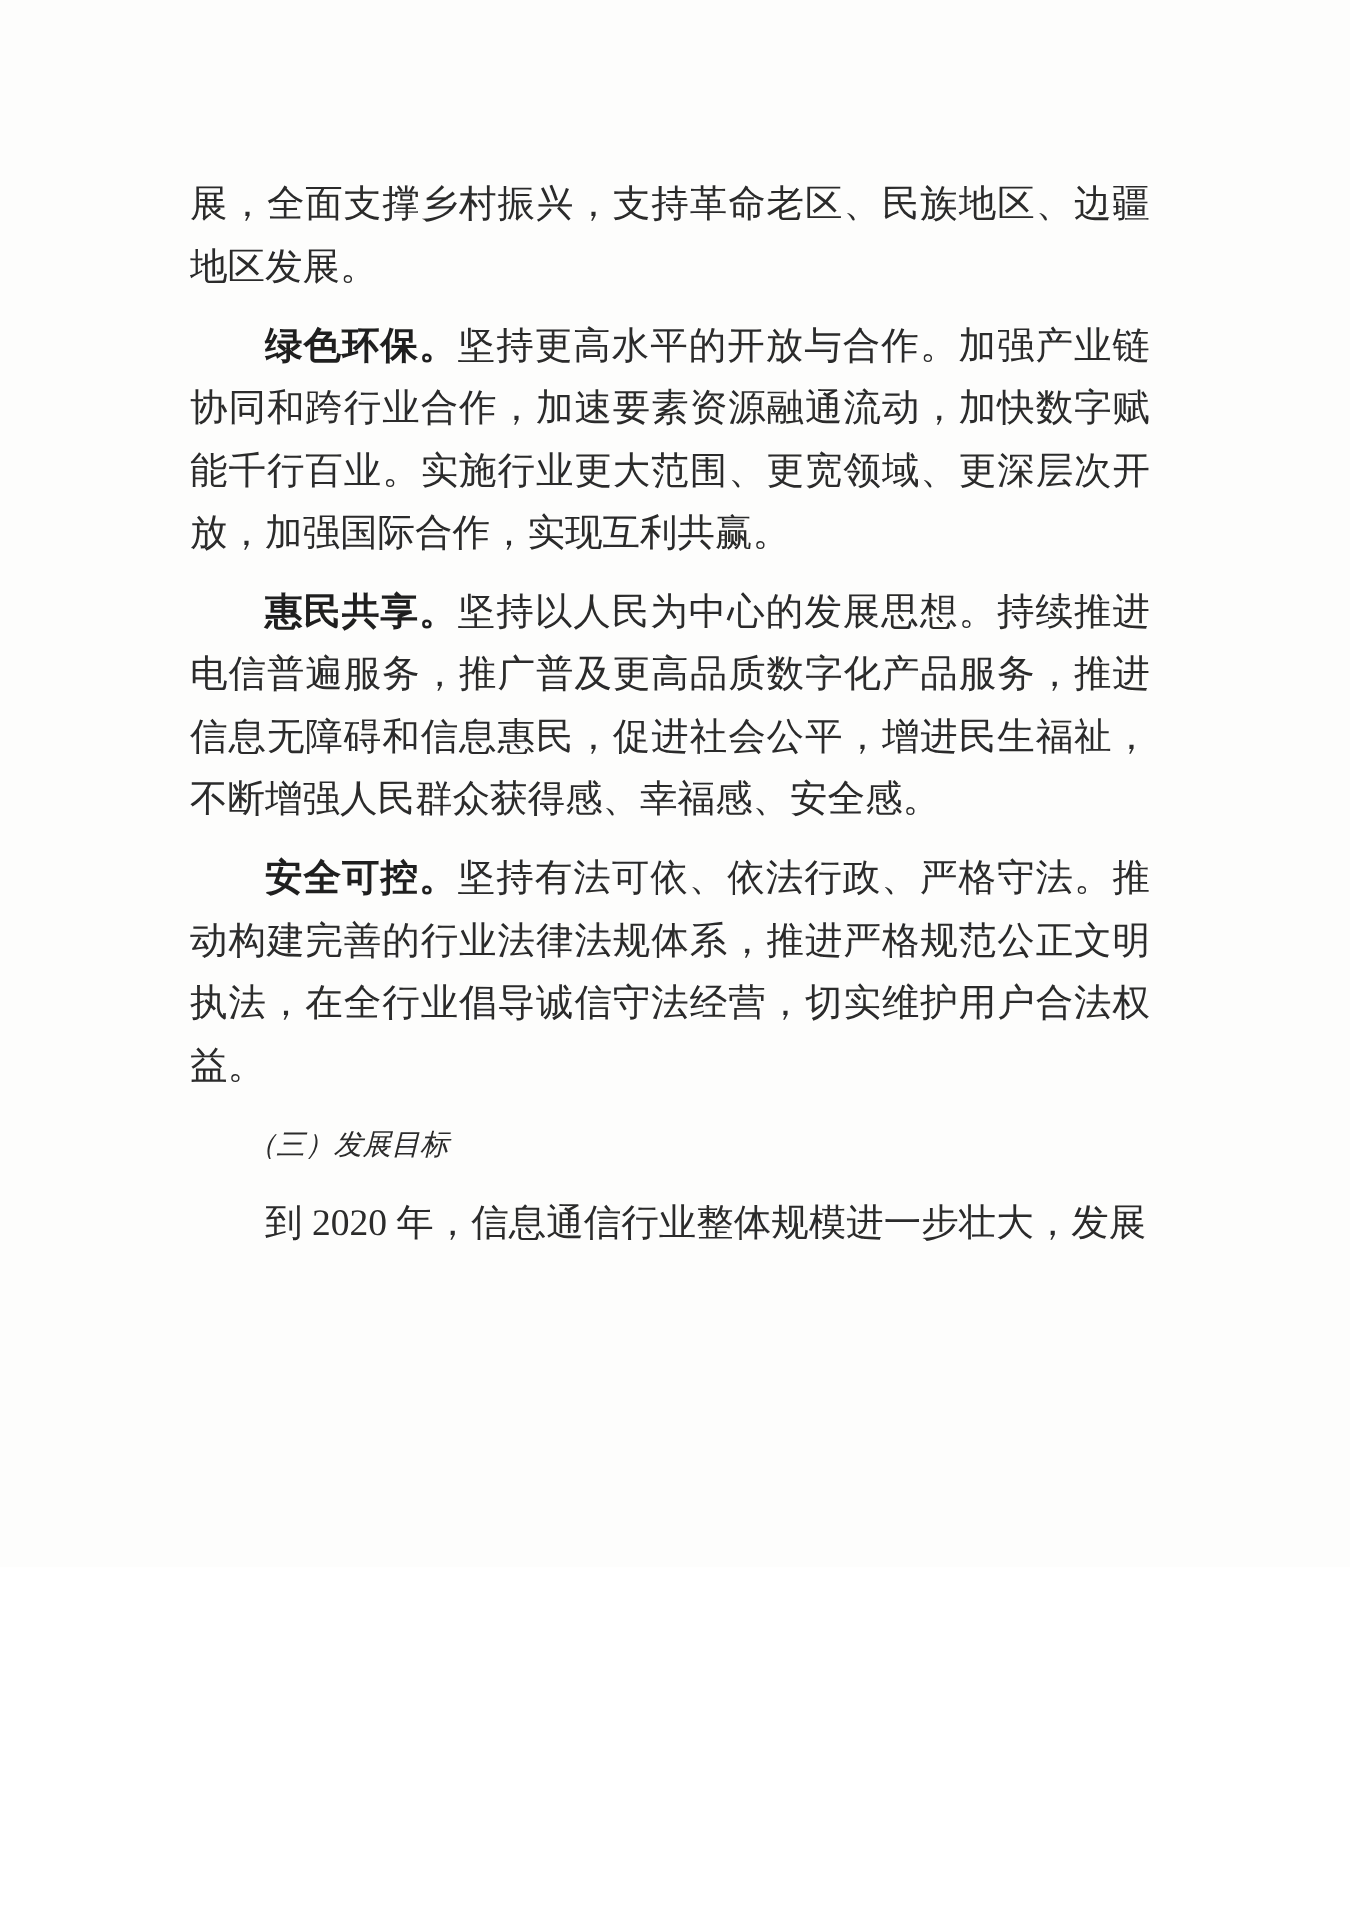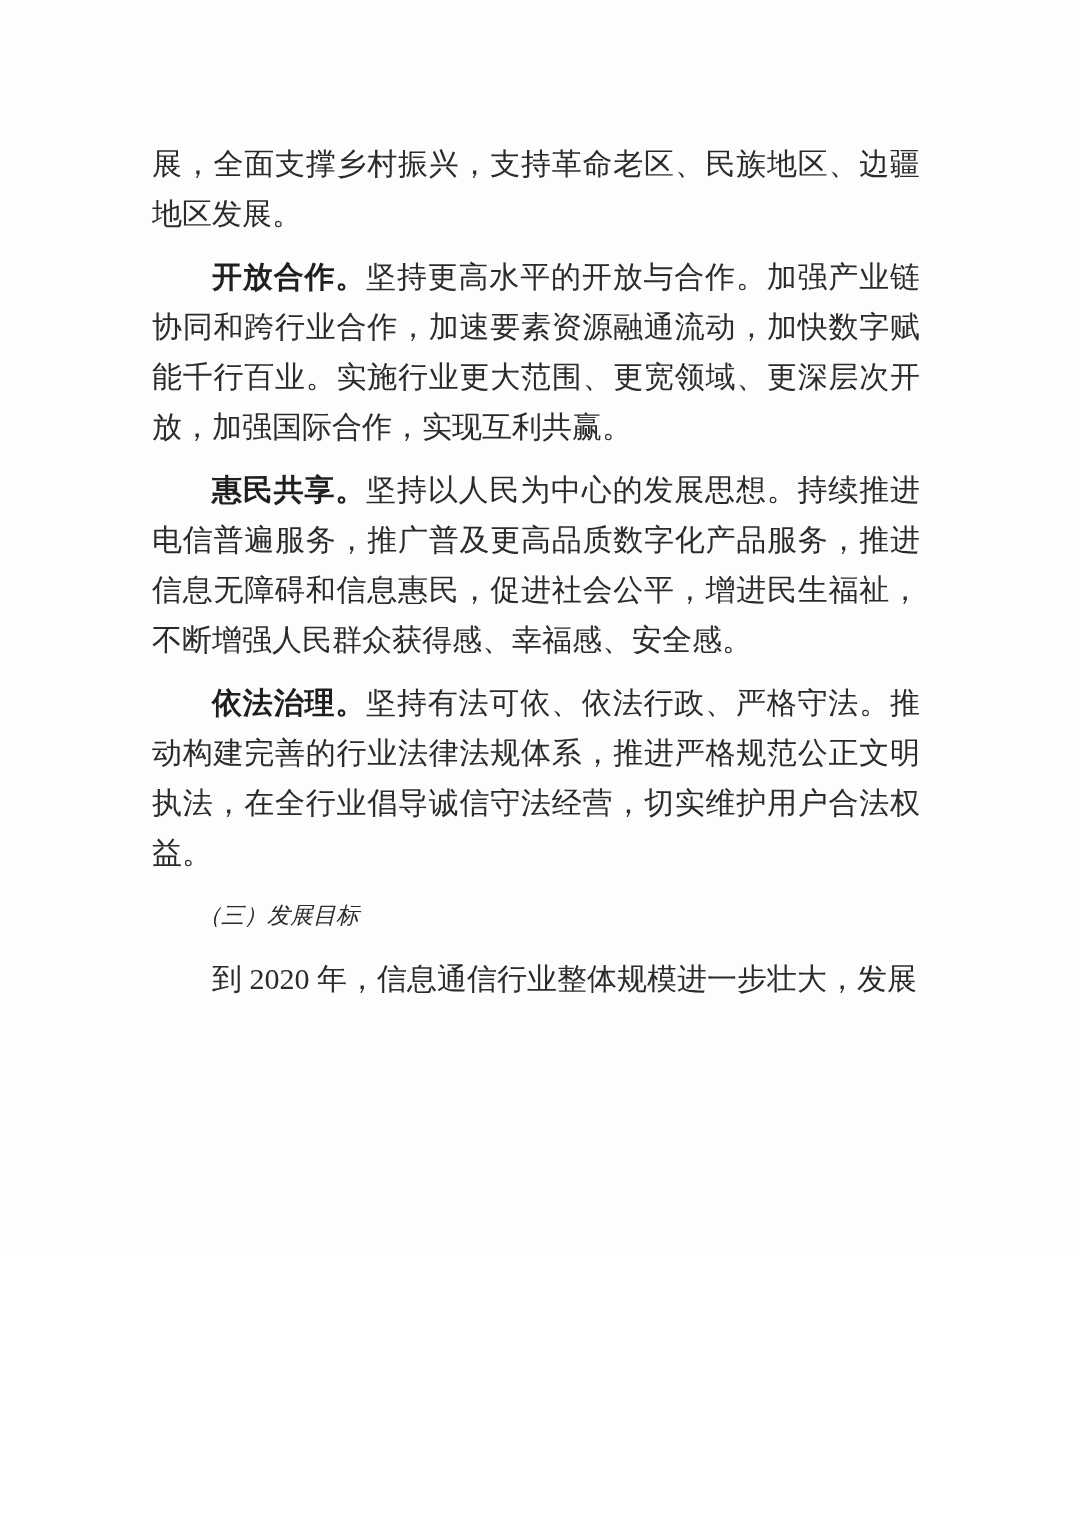--- a/index.html
+++ b/index.html
@@ -64,25 +64,25 @@
 </style>
 </head>
 <body>
 
 <div class="page">
   <div class="text-block">
 
     <p class="para continuation"><span>展，全面支撑乡村振兴，支持革命老区、民族地区、边疆地区发展。</span></p>
 
 
-    <p class="para"><span class="lead">开放合作。</span><span>坚持更高水平的开放与合作。加强产业链协同和跨行业合作，加速要素资源融通流动，加快数字赋能千行百业。实施行业更大范围、更宽领域、更深层次开放，加强国际合作，实现互利共赢。</span></p>
+    <p class="para"><span class="lead">绿色环保。</span><span>坚持更高水平的开放与合作。加强产业链协同和跨行业合作，加速要素资源融通流动，加快数字赋能千行百业。实施行业更大范围、更宽领域、更深层次开放，加强国际合作，实现互利共赢。</span></p>
 
     <p class="para"><span class="lead">惠民共享。</span><span>坚持以人民为中心的发展思想。持续推进电信普遍服务，推广普及更高品质数字化产品服务，推进信息无障碍和信息惠民，促进社会公平，增进民生福祉，不断增强人民群众获得感、幸福感、安全感。</span></p>
 
-    <p class="para"><span class="lead">依法治理。</span><span>坚持有法可依、依法行政、严格守法。推动构建完善的行业法律法规体系，推进严格规范公正文明执法，在全行业倡导诚信守法经营，切实维护用户合法权益。</span></p>
+    <p class="para"><span class="lead">安全可控。</span><span>坚持有法可依、依法行政、严格守法。推动构建完善的行业法律法规体系，推进严格规范公正文明执法，在全行业倡导诚信守法经营，切实维护用户合法权益。</span></p>
 
 
     <p class="heading">（三）发展目标</p>
 
     <p class="para"><span>到 2020 年，信息通信行业整体规模进一步壮大，发展</span></p>
 
   </div>
 
   <div class="footer">7</div>
 </div>

